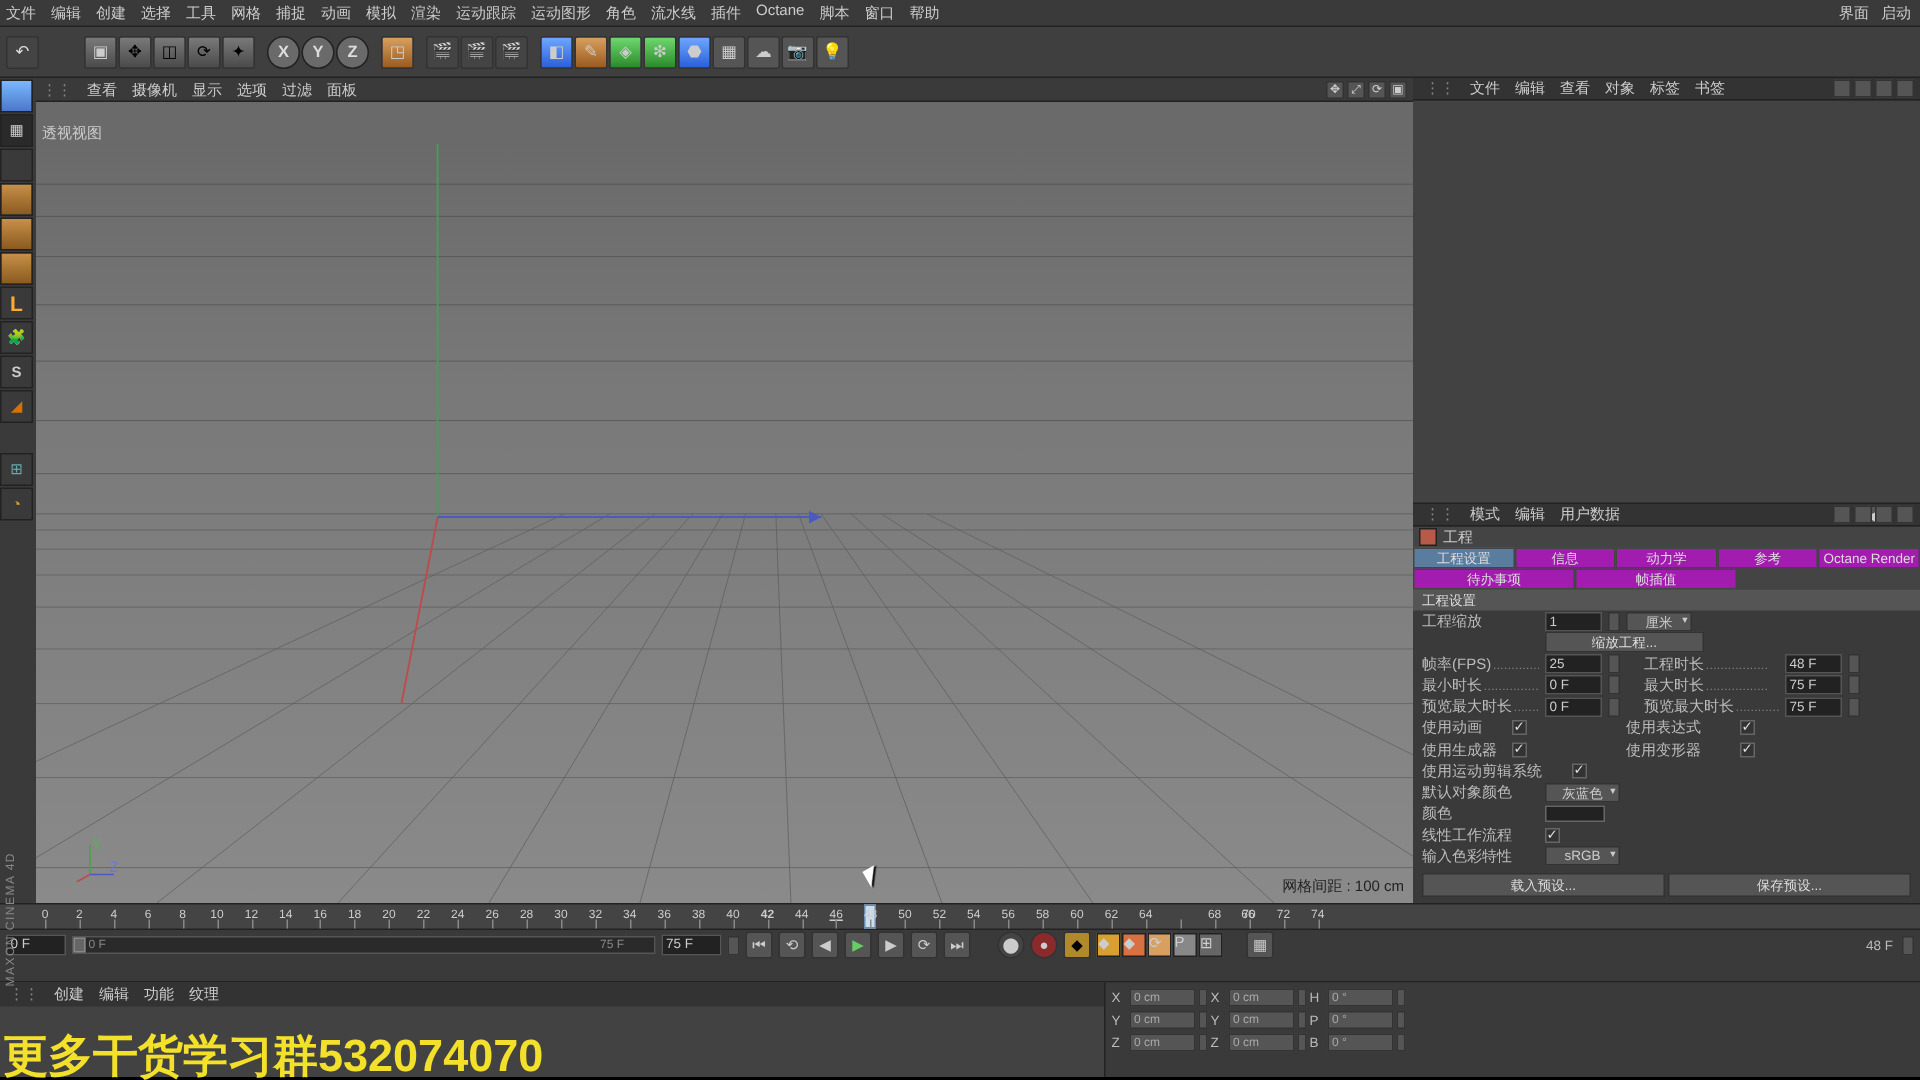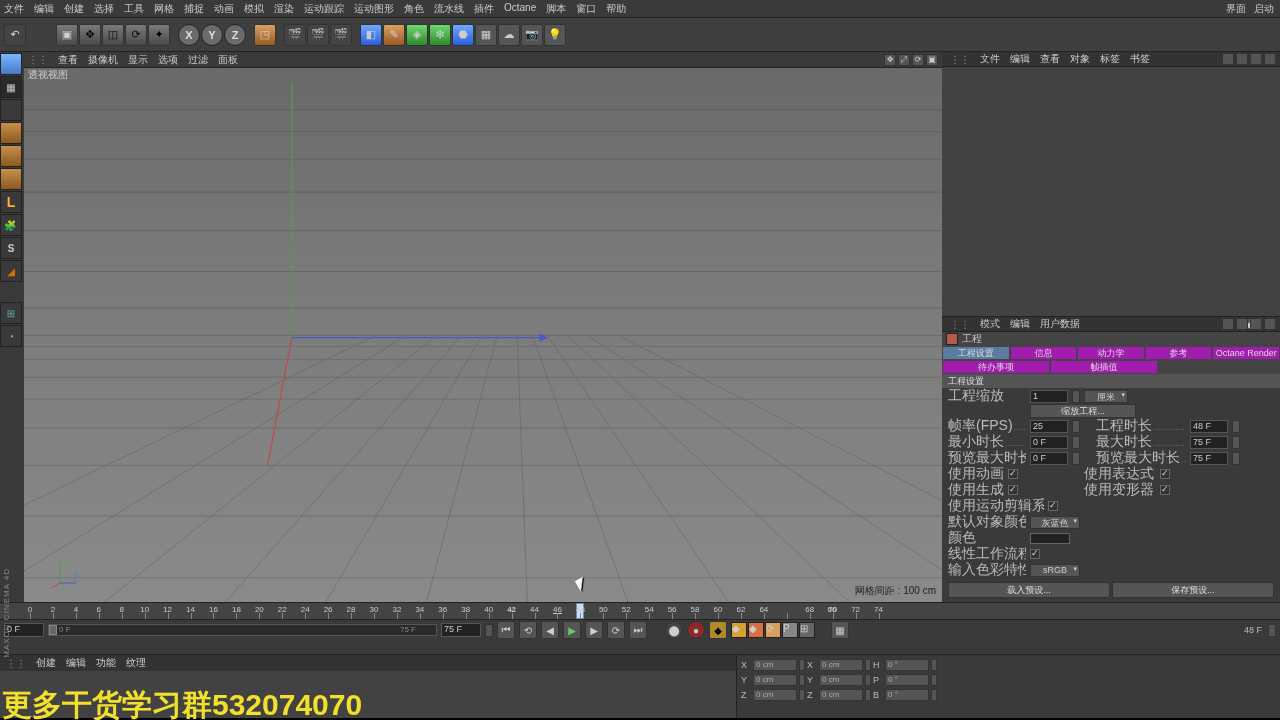--- a/index.html
+++ b/index.html
@@ -25,21 +25,21 @@
 .main { display:flex; height:550px; }
 .ltools { width:24px; background:#3a3a3a; display:flex; flex-direction:column; gap:1px; padding-top:1px;}
 .ltools .lt { width:22px; height:22px; border:1px solid #222; display:flex; align-items:center; justify-content:center; cursor:pointer;}
 .lt-cube1{background:linear-gradient(#7ab8ff,#4a78c8);} .lt-cube2{background:#2a2a2a;} .lt-sp1{background:#3a3a3a;} .lt-cube3{background:linear-gradient(#c89048,#8a5a20);} .lt-cube4{background:linear-gradient(#c89048,#8a5a20);} .lt-cube5{background:linear-gradient(#c89048,#8a5a20);} .lt-l{background:#3a3a3a;color:#ffaa33;font-size:14px;font-weight:bold;} .lt-puzzle{background:#3a3a3a;} .lt-s{background:#3a3a3a;} .lt-bs{background:#3a3a3a;} .lt-grid{background:#3a3a3a;} .lt-y{background:#3a3a3a;}
 
 .viewport-wrap { flex:1; display:flex; flex-direction:column; background:#515151;}
 .vp-tabs { height:16px; background:#3a3a3a; display:flex; align-items:center; gap:10px; padding:0 4px; border-bottom:1px solid #222;}
 .vp-tabs span{color:#ccc; cursor:pointer;}
 .vp-tabs .vtright{margin-left:auto; display:flex; gap:2px;}
 .vcorner{width:12px;height:12px;background:#555;border:1px solid #333;font-size:8px;display:flex;align-items:center;justify-content:center;}
-.vp-title { height:14px; background:#6a6a6a; color:#ccc; padding:0 4px; font-size:10px;}
+.vp-title { height:14px; background:#6a6a6a; color:#ccc; padding:14px 4px; font-size:10px;}
 .viewport { flex:1; position:relative; background:linear-gradient(#6a6a6a 0%,#787878 30%,#8a8a8a 100%);}
 .viewport svg { width:100%; height:100%; }
 .gridinfo { position:absolute; right:6px; bottom:4px; color:#222; font-size:10px;}
 .axiswidget { position:absolute; left:24px; bottom:14px; width:30px; height:30px;}
 
 
 .rpane { width:338px; background:#3a3a3a; display:flex; flex-direction:column;}
 .rtop-tabs { height:16px; background:#333; display:flex; gap:10px; padding:0 8px; align-items:center; border-bottom:1px solid #222; position:relative;}
 .rtop-tabs span{color:#ccc;cursor:pointer;}
 .rtop-tabs .rtr{position:absolute;right:4px;display:flex;gap:2px;}
@@ -49,21 +49,21 @@
 .attr-tabs span{color:#ccc;cursor:pointer;}
 .attr-tabs .arr{position:absolute; right:26px; width:10px; height:10px; background:#555;}
 .attr-tabs .rtr{position:absolute;right:4px;display:flex;gap:2px;}
 .attr-head { height:16px; background:#444; display:flex; align-items:center; gap:4px; padding:0 4px;}
 .chip{width:12px;height:12px;background:#b85a4a;border:1px solid #222;}
 .tab-row { display:flex; height:14px;}
 .tab-row .tcell { flex:1; text-align:center; background:#a21caf; border:1px solid #444; color:#ddd; cursor:pointer; font-size:9px; line-height:12px;}
 .tab-row .tcell.active { background:#5a7c9f;}
 .section-hd { height:14px; background:#555; color:#ddd; padding:0 6px; font-size:9px; line-height:14px;}
 .proprow { display:flex; height:16px; align-items:center; padding:0 6px; gap:4px;}
-.proprow .lbl { width:78px; color:#bbb; font-size:14px; white-space:nowrap; overflow:hidden;}
+.proprow .lbl { width:78px; color:#bbb; font-size:10px; white-space:nowrap; overflow:hidden;}
 .proprow .lbl.dots::after{content:" . . . . . . . . . . . . . . . . ."; color:#888; font-size:8px; letter-spacing:-1px; overflow:hidden;}
 .numfield { width:38px; height:13px; background:#222; border:1px solid #555; color:#ccc; padding:0 2px; font-size:9px;}
 .spin{width:8px;height:13px;background:#555;border:1px solid #333;}
 .ddfield { width:44px; height:13px; background:#555; border:1px solid #333; color:#ccc; font-size:9px; text-align:center; position:relative;}
 .ddfield::after{content:"▾"; position:absolute; right:2px; font-size:7px;}
 .chk{width:10px;height:10px;border:1px solid #666;background:#333;position:relative;}
 .chk.on::after{content:"✓";position:absolute;top:-2px;left:0;color:#ddd;font-size:9px;}
 .widebtn{height:14px;background:#555;border:1px solid #333;color:#ddd;font-size:9px;text-align:center;line-height:12px;flex:1;}
 .colorbox{width:40px;height:11px;background:#222;border:1px solid #666;}
 .btngroup{display:flex;gap:2px;padding:4px 6px;}

